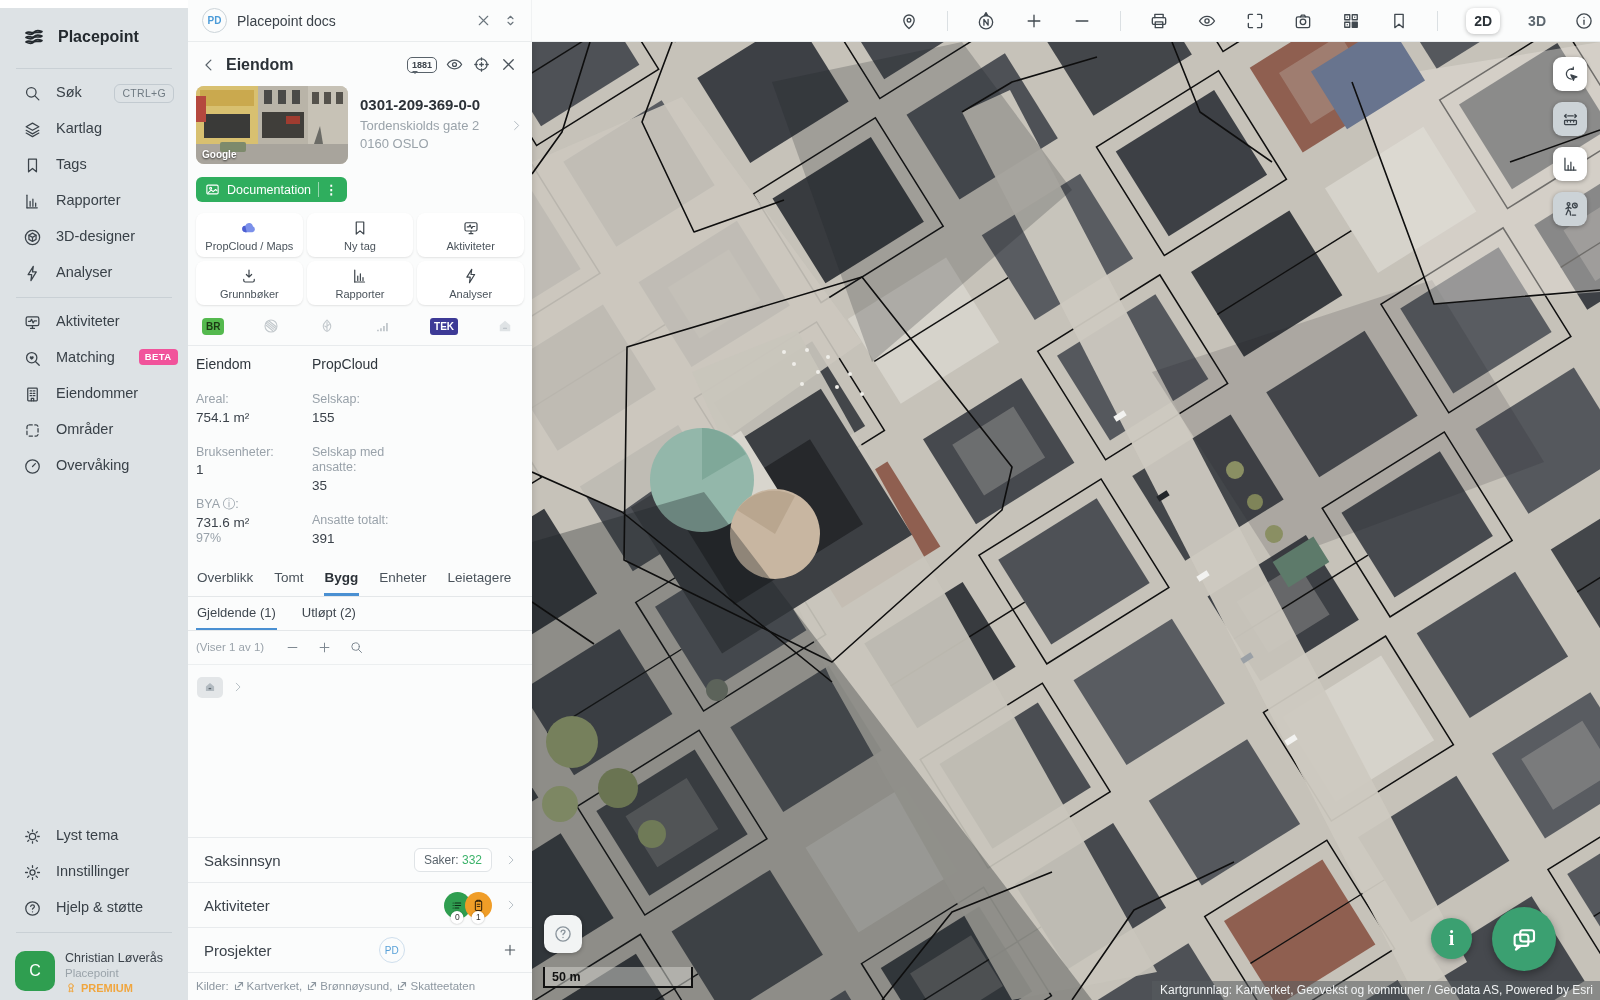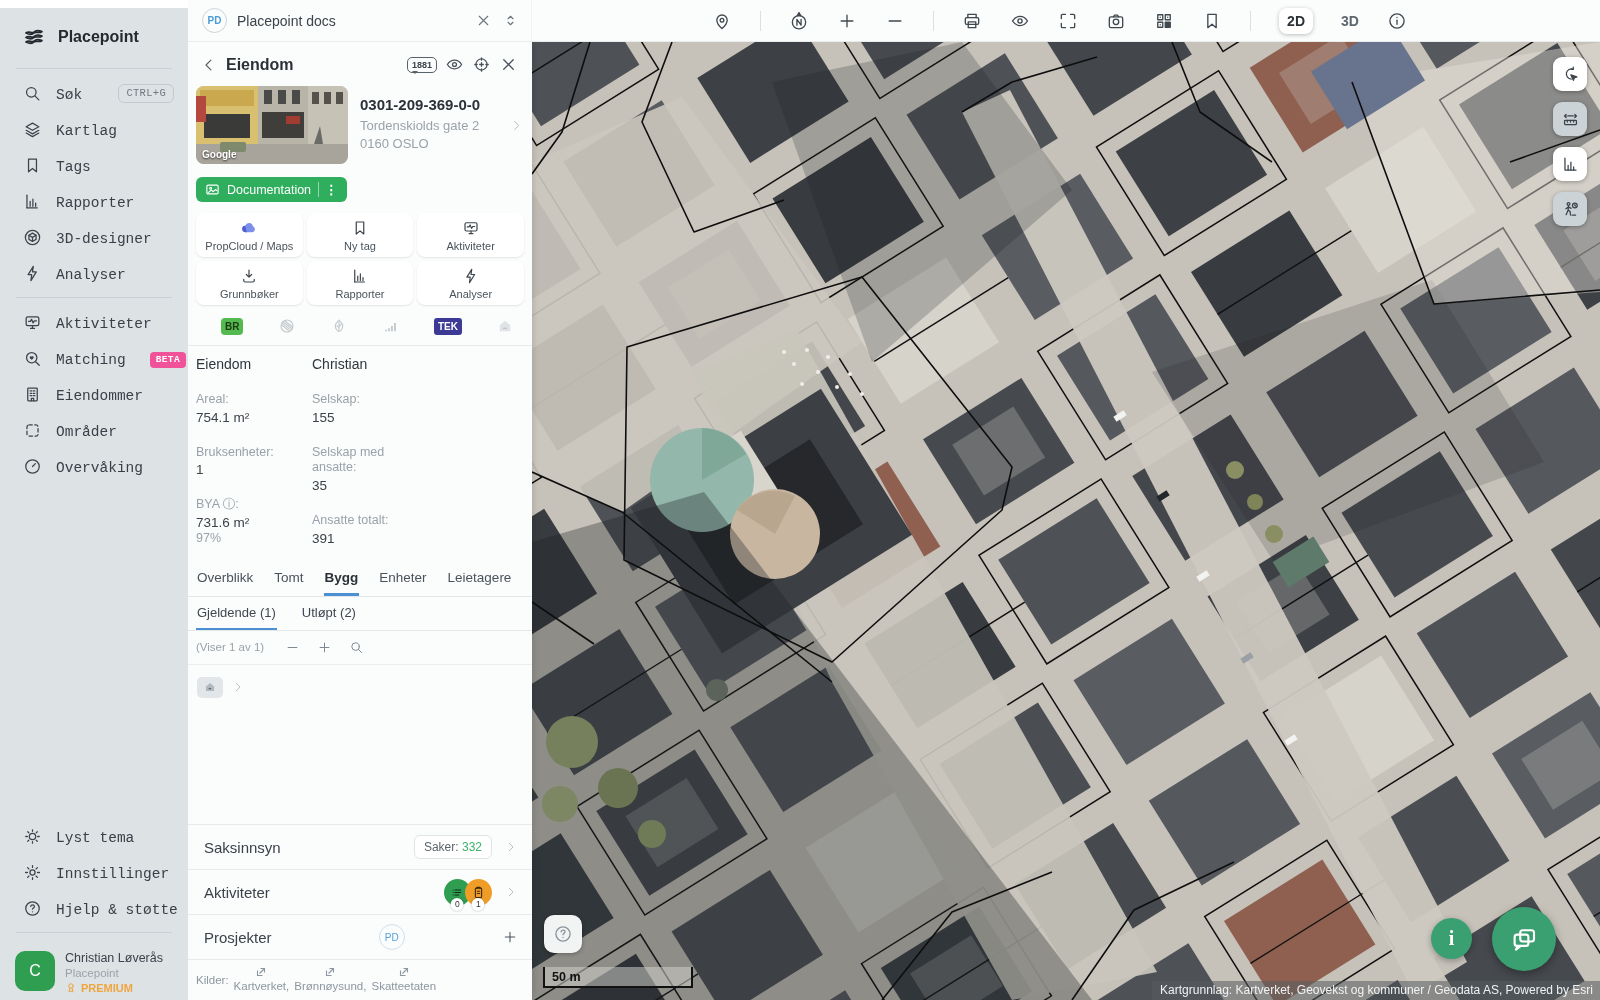--- a/index.html
+++ b/index.html
@@ -9,40 +9,40 @@
     font-family:"Liberation Sans", sans-serif; background:#fff; color:#3b424a;
   }
   .i { fill:none; stroke:currentColor; stroke-width:1.6; stroke-linecap:round; stroke-linejoin:round; display:block; }
 
   
   .sidebar { position:absolute; left:0; top:8px; width:188px; height:1000px; background:#dde2e5; display:flex; flex-direction:column; z-index:30; }
   .logo-row { display:flex; align-items:center; gap:12px; padding:17px 0 13px 22px; }
   .logo-row .i { width:24px; height:24px; color:#23292e; stroke-width:1.7; }
   .brand { font-size:16px; font-weight:bold; color:#23292e; }
   .side-sep { border:none; border-top:1px solid #c9d0d5; margin:6px 16px; }
-  .side-item { display:flex; align-items:flex-end; gap:14px; padding:8.5px 0 8.5px 23px; font-size:14.5px; color:#394148; cursor:pointer;font-family:Liberation Mono, monospace; }
+  .side-item { display:flex; align-items:flex-start; gap:14px; padding:8.5px 0 8.5px 23px; font-size:14.5px; color:#394148; cursor:pointer; }
   .side-item .i { width:19px; height:19px; color:#3c444b; flex:none; }
   .kbd-chip { font-size:10.5px; color:#6f7a82; border:1px solid #c2cad0; border-radius:6px; padding:2.5px 7px; margin-left:auto; margin-right:14px; letter-spacing:.3px; }
   .beta-badge { background:#f1539b; color:#fff; font-size:9.5px; font-weight:bold; border-radius:4px; padding:2.5px 6px; margin-left:10px; letter-spacing:.4px; }
   .side-footer { margin-top:auto; }
   .user-row { display:flex; gap:10px; padding:12px 8px 14px 15px; align-items:flex-start; }
   .avatar { width:40px; height:40px; border-radius:10px; background:#2f9e50; color:#fff; display:flex; align-items:center; justify-content:center; font-size:16px; flex:none; }
   .user-name { font-size:12.5px; color:#3b424a; }
   .user-org { font-size:11.5px; color:#9aa3aa; margin-top:2px; }
   .user-plan { font-size:11px; font-weight:bold; color:#f0a63f; margin-top:3px; display:flex; align-items:center; gap:4px; }
   .user-plan .i { width:12px; height:12px; color:#f0a63f; stroke-width:2; }
 
   
   .topbar { position:absolute; left:188px; top:0; right:0; height:42px; background:#fbfcfc; border-bottom:1px solid #e9eced; display:flex; z-index:25; }
   .search-zone { width:344px; display:flex; align-items:center; gap:10px; padding:0 12px 0 14px; border-right:1px solid #f0f2f3; }
   .pd-circle { width:25px; height:25px; border-radius:50%; border:1px solid #ccd4d9; color:#4b9bd8; font-size:10px; font-weight:bold; display:flex; align-items:center; justify-content:center; flex:none; }
   .search-label { font-size:14px; color:#3c434a; flex:1; }
   .sm-ic { color:#6b757d; }
   .sm-ic .i { width:17px; height:17px; }
-  .tb-right { flex:1; display:flex; align-items:center; justify-content:center; gap:28px; padding-right:13px; }
+  .tb-right { flex:1; display:flex; align-items:center; justify-content:flex-end; gap:28px; padding-right:6px; }
   .tb-right .i { width:20px; height:20px; color:#40484f; }
   .vdiv { width:1px; height:20px; background:#dbe0e3; }
   .chip-2d { background:#fff; border-radius:8px; box-shadow:0 1px 4px rgba(0,0,0,.25); padding:5px 8px; font-weight:bold; font-size:14px; color:#2b3238; }
   .lbl-3d { font-size:14px; font-weight:bold; color:#5d676f; }
 
   
   .panel { position:absolute; left:188px; top:42px; width:344px; bottom:0; background:#fbfcfc; display:flex; flex-direction:column; box-shadow:2px 0 5px rgba(0,0,0,.10); z-index:20; }
   .p-header { display:flex; align-items:center; padding:13px 14px 10px 12px; gap:8px; }
   .p-header .back { color:#59626a; } .p-header .back .i { width:18px; height:18px; }
   .p-title { font-size:16px; font-weight:bold; color:#2b3137; margin-right:auto; }
@@ -56,21 +56,21 @@
   .prop-id { font-size:15px; font-weight:bold; color:#2b3137; margin-top:10px; }
   .prop-addr { font-size:13px; color:#9aa3aa; margin-top:4px; line-height:1.35; }
   .photo-chev { margin-left:auto; align-self:center; color:#b3bbc2; } .photo-chev .i { width:15px; height:15px; }
   .doc-btn { margin:13px 8px 4px 8px; align-self:flex-start; background:#2fae5e; color:#fff; border-radius:6px; display:flex; align-items:center; gap:7px; padding:5px 4px 5px 9px; font-size:12.5px; cursor:pointer; }
   .doc-btn .i { width:15px; height:15px; stroke-width:1.8; }
   .doc-dots { border-left:1px solid rgba(255,255,255,.5); padding:0 5px 0 6px; font-weight:bold; letter-spacing:0; }
   .act-grid { display:grid; grid-template-columns:repeat(3,1fr); gap:4px; padding:7px 8px 0 8px; }
   .act-card { background:#fff; border-radius:8px; box-shadow:0 1px 2px rgba(0,0,0,.10); padding:6px 2px 5px 2px; display:flex; flex-direction:column; align-items:center; gap:3px; cursor:pointer; }
   .act-card .i { width:18px; height:18px; color:#3c444b; }
   .act-label { font-size:11px; color:#4a535b; white-space:nowrap; }
-  .badge-row { display:flex; align-items:center; justify-content:space-between; padding:12px 18px 10px 14px;margin-left:19px; }
+  .badge-row { display:flex; align-items:center; justify-content:space-between; padding:12px 18px 10px 14px; }
   .reg-br { background:#54b94e; color:#1c3a14; font-size:10px; font-weight:bold; border-radius:4px; padding:3px 4px; }
   .reg-tek { background:#3d3a96; color:#fff; font-size:10px; font-weight:bold; border-radius:3px; padding:3px 4px; }
   .reg-gray { color:#c3c9cd; } .reg-gray .i { width:18px; height:18px; stroke-width:1.5; }
   .p-sep { border:none; border-top:1px solid #e8ebed; margin:0; }
   .stats { display:grid; grid-template-columns:112px 108px 1fr; padding:10px 8px 12px 8px; column-gap:4px; }
   .stat-h { font-size:14px; color:#2f363d; margin-bottom:9px; }
   .stat-label { font-size:12.5px; color:#99a2aa; line-height:1.25; margin-top:20px; }
   .stat-value { font-size:13.5px; color:#3b424a; margin-top:2px; }
   .stat-extra { font-size:12.5px; color:#99a2aa; margin-top:1px; }
   .tabs { display:flex; gap:19px; padding:6px 8px 0 8px; border-bottom:1px solid #e4e7e9; }
@@ -97,21 +97,21 @@
   .sect-chev { margin-left:12px; color:#b3bbc2; } .sect-chev .i { width:14px; height:14px; }
   .act-icons { display:flex; margin-left:auto; }
   .act-circle { width:27px; height:27px; border-radius:50%; display:flex; align-items:center; justify-content:center; position:relative; color:rgba(0,0,0,.72); }
   .act-circle .i { width:15px; height:15px; stroke-width:1.8; }
   .act-circle.green { background:#2f9e50; }
   .act-circle.orange { background:#f09d27; margin-left:-6px; }
   .cnt-bubble { position:absolute; left:50%; transform:translateX(-50%); bottom:-5px; width:13px; height:13px; border-radius:50%; background:#fff; box-shadow:0 0 2px rgba(0,0,0,.3); font-size:8.5px; color:#333; display:flex; align-items:center; justify-content:center; }
   .pd-badge { width:26px; height:26px; border-radius:50%; border:1.5px solid #cfdfed; color:#58a0d8; font-size:10px; display:flex; align-items:center; justify-content:center; margin-left:10px; }
   .plus-ic { margin-left:auto; color:#4a535b; } .plus-ic .i { width:16px; height:16px; }
   .kilder-row { border-top:1px solid #e8ebed; padding:7px 8px 8px 8px; font-size:11.5px; color:#8d97a0; display:flex; align-items:center; gap:5px; flex-wrap:wrap; }
-  .src-item { display:flex; align-items:center; gap:3px;flex-direction:column; }
+  .src-item { display:flex; align-items:center; gap:3px; }
   .src-item svg { width:10px; height:10px; }
   .src-item:not(:last-child) span::after { content:","; }
 
   
   .map { position:absolute; left:532px; top:42px; right:0; bottom:0; background:#c6c2b9; overflow:hidden; z-index:5; }
   #mapsvg { position:absolute; left:0; top:0; }
   .map-tools { position:absolute; right:13px; top:15px; display:flex; flex-direction:column; gap:11px; z-index:8; }
   .mtool { width:34px; height:34px; border-radius:9px; background:#fff; box-shadow:0 1px 4px rgba(0,0,0,.32); display:flex; align-items:center; justify-content:center; color:#3c444b; cursor:pointer; }
   .mtool .i { width:19px; height:19px; }
   .mtool.pressed { background:#ccd3d7; }
@@ -516,21 +516,21 @@
       <div class="stat-h">Eiendom</div>
       <div class="stat-label">Areal:</div>
       <div class="stat-value">754.1 m²</div>
       <div class="stat-label">Bruksenheter:</div>
       <div class="stat-value">1</div>
       <div class="stat-label">BYA ⓘ:</div>
       <div class="stat-value">731.6 m²</div>
       <div class="stat-extra">97%</div>
     </div>
     <div>
-      <div class="stat-h">Christian</div>
+      <div class="stat-h">PropCloud</div>
       <div class="stat-label">Selskap:</div>
       <div class="stat-value">155</div>
       <div class="stat-label">Selskap med ansatte:</div>
       <div class="stat-value">35</div>
       <div class="stat-label">Ansatte totalt:</div>
       <div class="stat-value">391</div>
     </div>
   </div>
 
   <div class="tabs">

